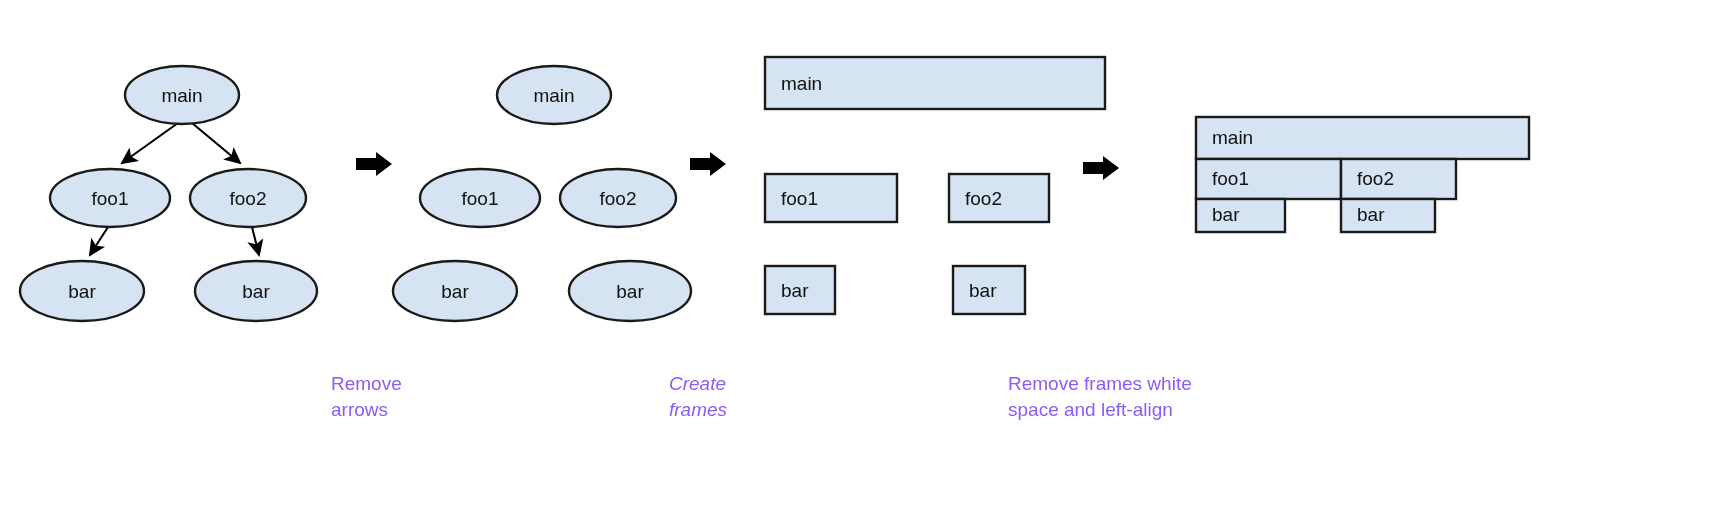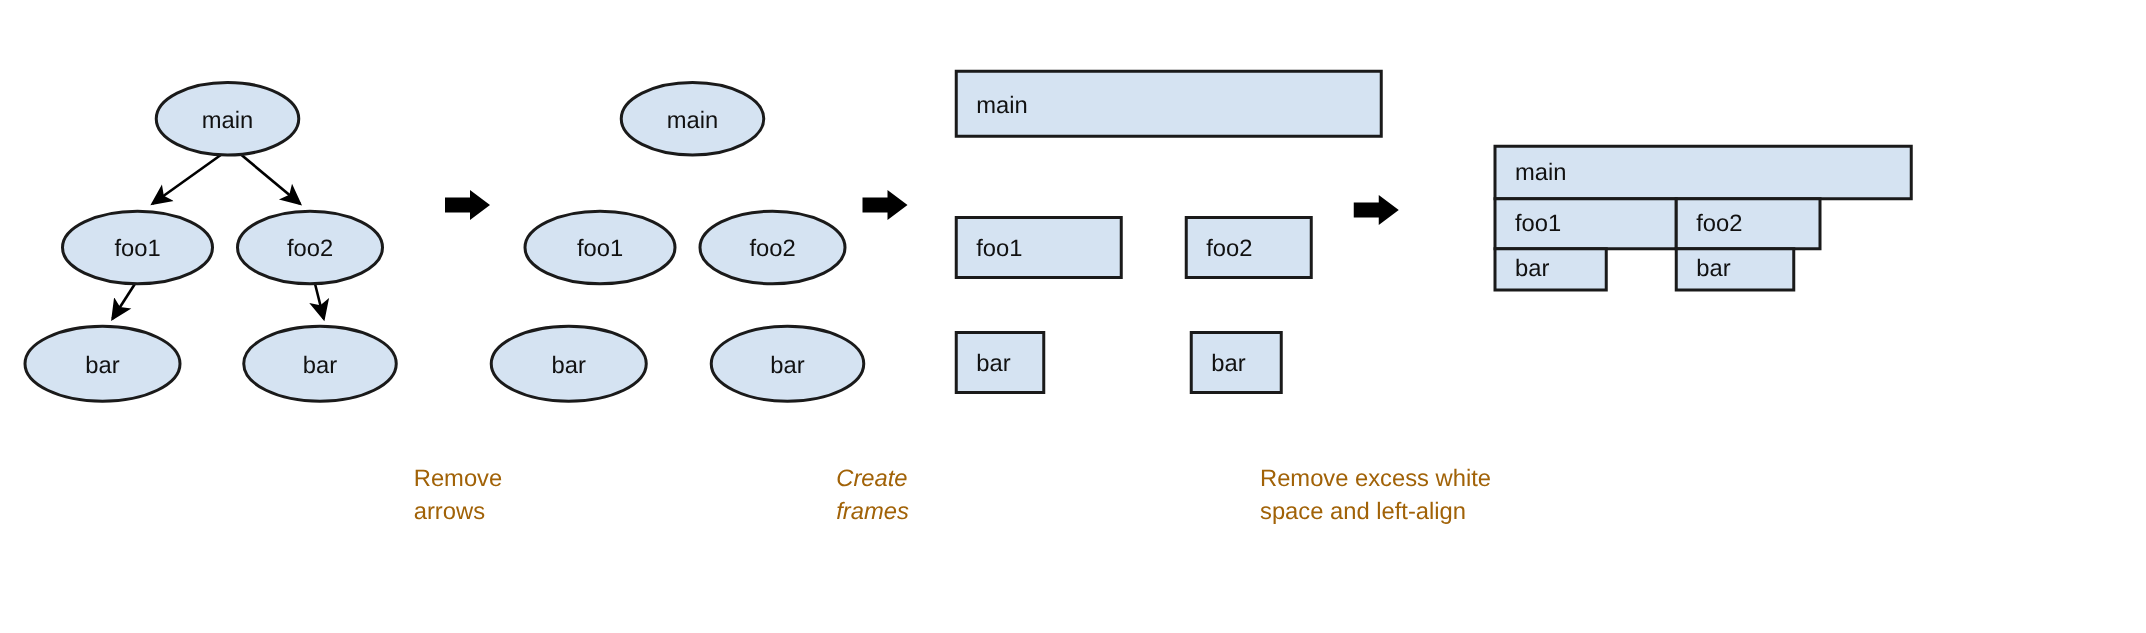--- a/index.html
+++ b/index.html
@@ -1,21 +1,21 @@
 <!DOCTYPE html>
 <html><head>
 <meta charset="utf-8">
 <style>
   html,body{margin:0;padding:0;background:#ffffff;}
   body{width:1717px;height:506px;position:relative;overflow:hidden;
        font-family:"Liberation Sans","DejaVu Sans",sans-serif;}
   .stage{position:absolute;top:0;left:0;width:1717px;height:496px;border-radius:10px;}
   svg{display:block;}
   .node-text{font-family:"Liberation Sans","DejaVu Sans",sans-serif;font-size:19px;fill:#111111;}
-  .caption{position:absolute;font-size:19px;color:#a16207;line-height:1.35;white-space:pre-line;}
+  .caption{position:absolute;font-size:19px;color:#8b5cf6;line-height:1.35;white-space:pre-line;}
 </style>
 </head>
 <body>
 
 <div class="stage">
 
   <svg width="1717" height="506" viewBox="0 0 1717 506">
     <defs>
       <marker id="tri" markerWidth="9" markerHeight="9" refX="7.2" refY="4.5" orient="auto" markerUnits="strokeWidth">
         <path d="M0,0.6 L8.2,4.5 L0,8.4 L1.9,4.5 Z" fill="#000000"></path>
@@ -129,16 +129,16 @@
         <rect x="1341" y="199" width="94" height="33" fill="#d5e3f2" stroke="#1a1a1a" stroke-width="2.4"></rect>
         <text class="node-text" x="1357" y="221">bar</text>
       </g>
     </g>
   </svg>
 
   <div class="caption" style="left:331px;top:371px;">Remove
 arrows</div>
   <div class="caption" style="left:669px;top:371px;font-style:italic;">Create
 frames</div>
-  <div class="caption" style="left:1008px;top:371px;">Remove excess white
+  <div class="caption" style="left:1008px;top:371px;">Remove frames white
 space and left-align</div>
 
 </div>
 
 </body></html>

